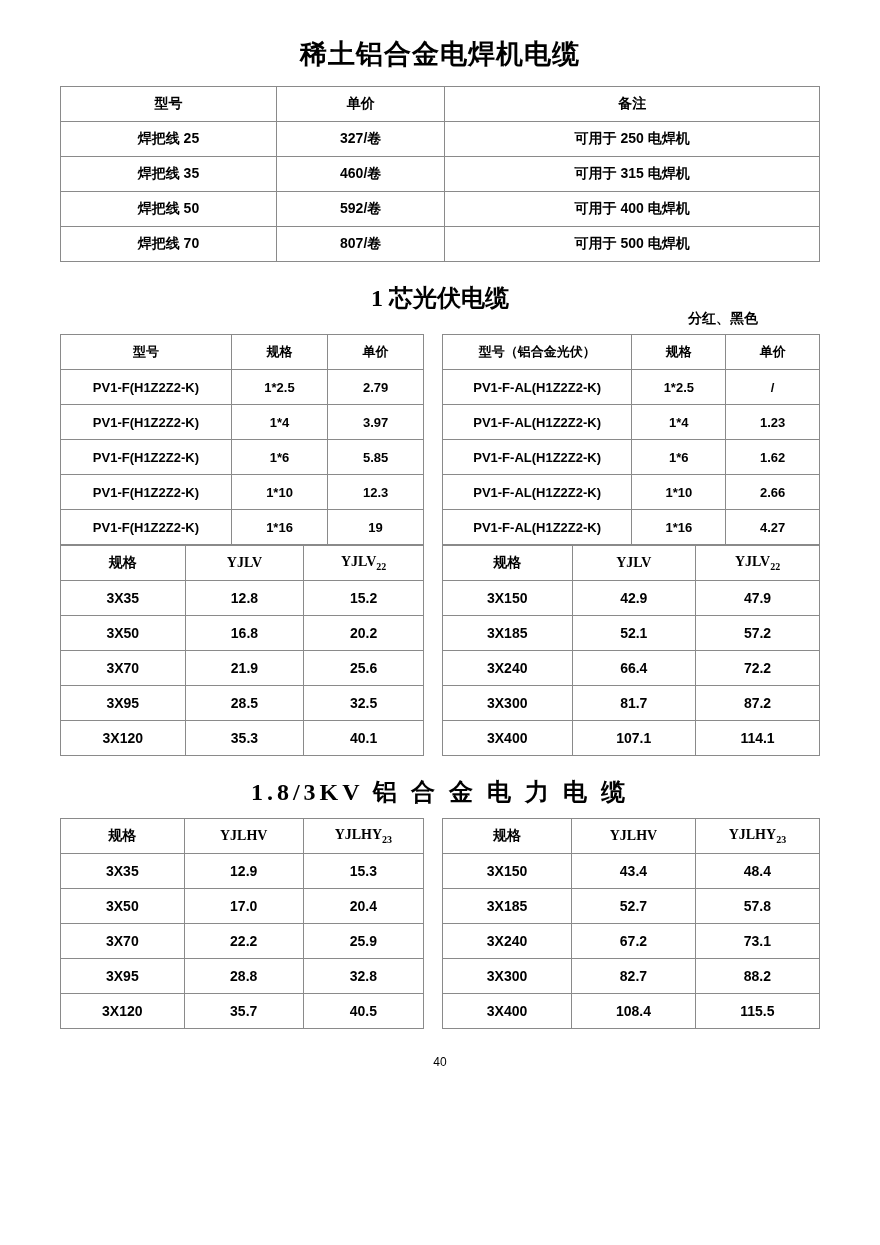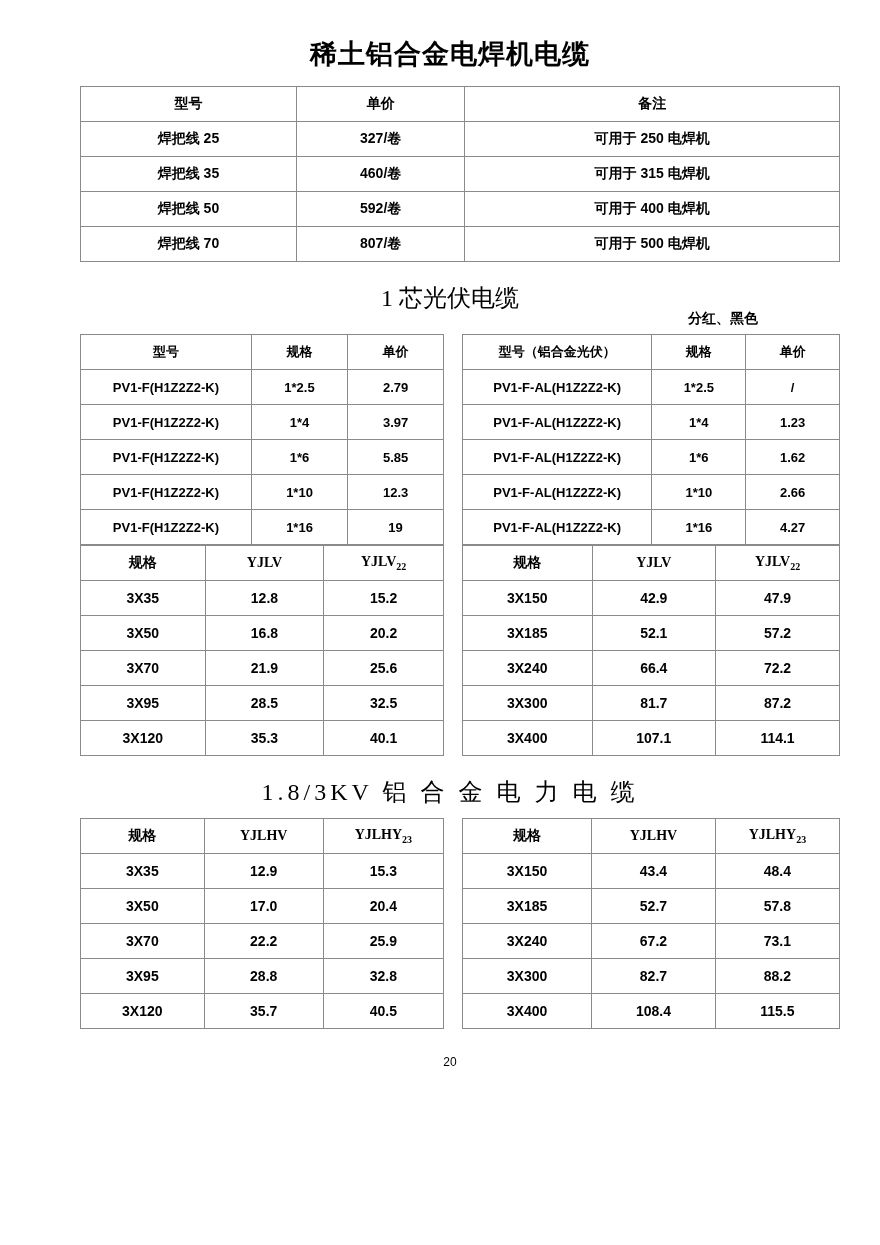--- a/index.html
+++ b/index.html
@@ -11,35 +11,35 @@
     width: 880px;
     min-height: 1245px;
     font-family: "Liberation Serif", serif;
     color: #000000;
     position: relative;
   }
   .page {
     width: 880px;
     min-height: 1245px;
     box-sizing: border-box;
-    padding: 22px 60px 20px 80px;
+    padding: 22px 60px 20px 60px;
     position: relative;
   }
   h1.doc-title {
     font-family: "Liberation Serif", serif;
     font-size: 27px;
     font-weight: bold;
     text-align: center;
     margin: 14px 0 14px 0;
     letter-spacing: 1px;
   }
   h2.section-title {
     font-family: "Liberation Serif", serif;
     font-size: 24px;
-    font-weight: normal;
+    font-weight: bold;
     text-align: center;
     margin: 20px 0 10px 0;
   }
   h2.section-title.wide {
     letter-spacing: 4px;
   }
   .note-right {
     text-align: right;
     font-size: 14px;
     font-weight: bold;
@@ -383,14 +383,14 @@
           <tr>
             <td>3X400</td>
             <td>108.4</td>
             <td>115.5</td>
           </tr>
         </tbody>
       </table>
     </div>
   </div>
 
-  <div class="page-number">20</div>
+  <div class="page-number">40</div>
 </div>
 
 </body></html>

